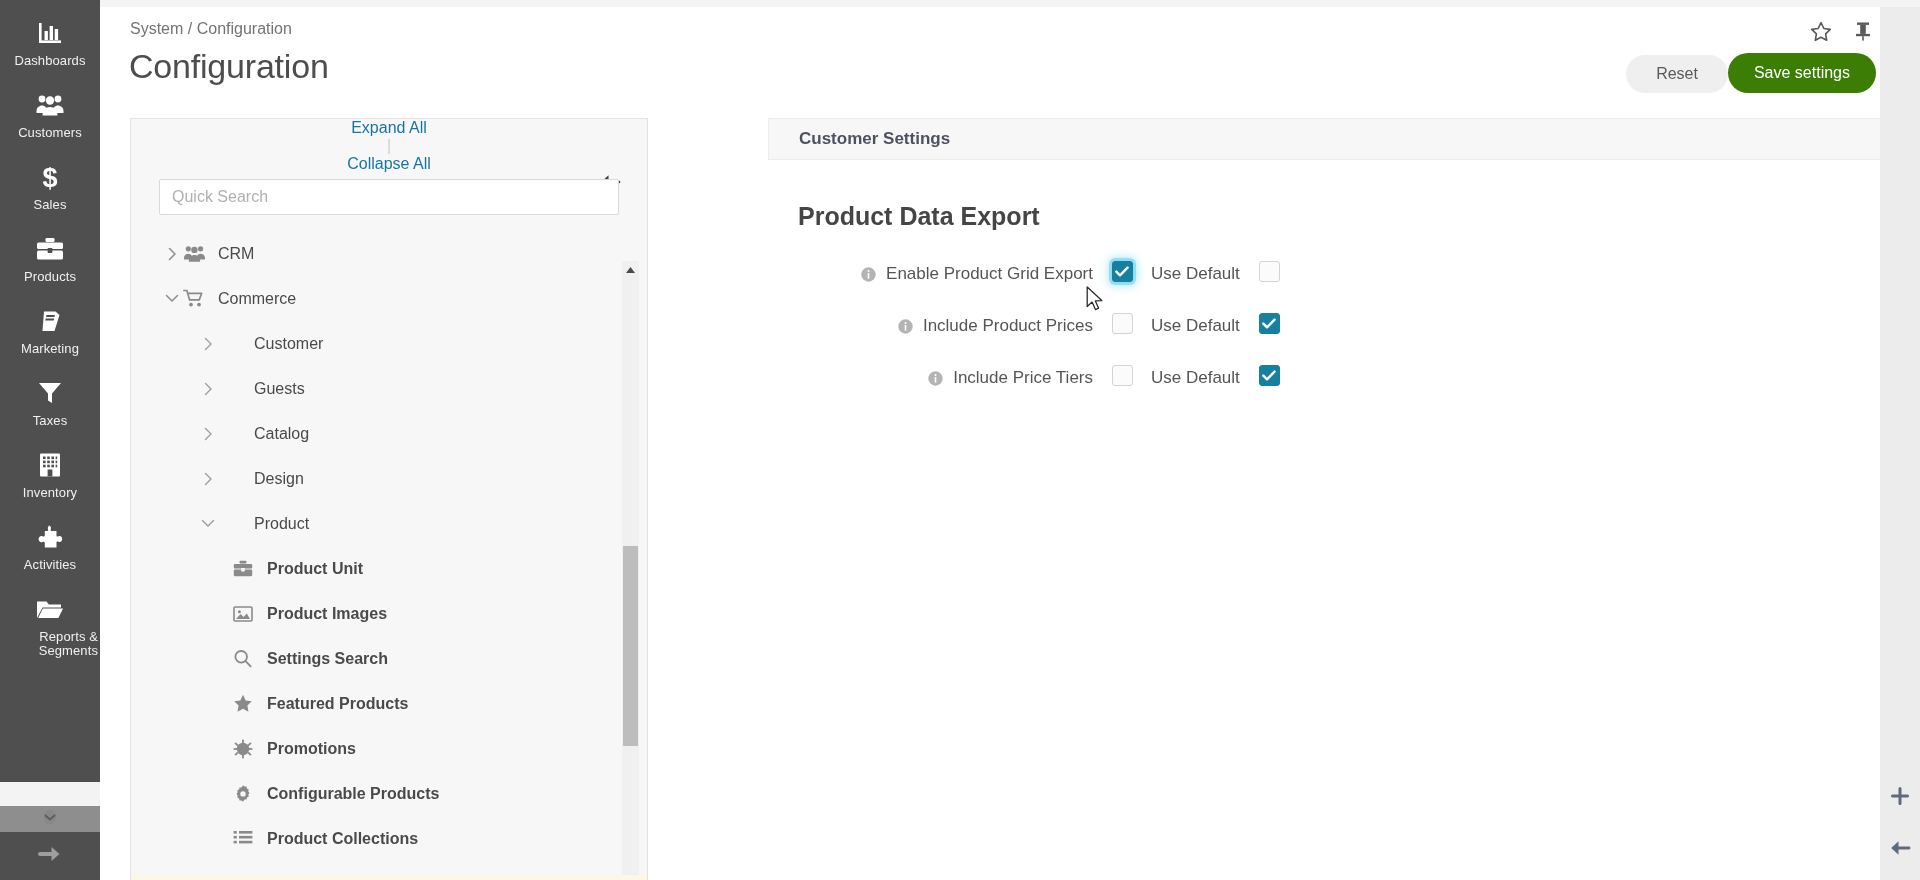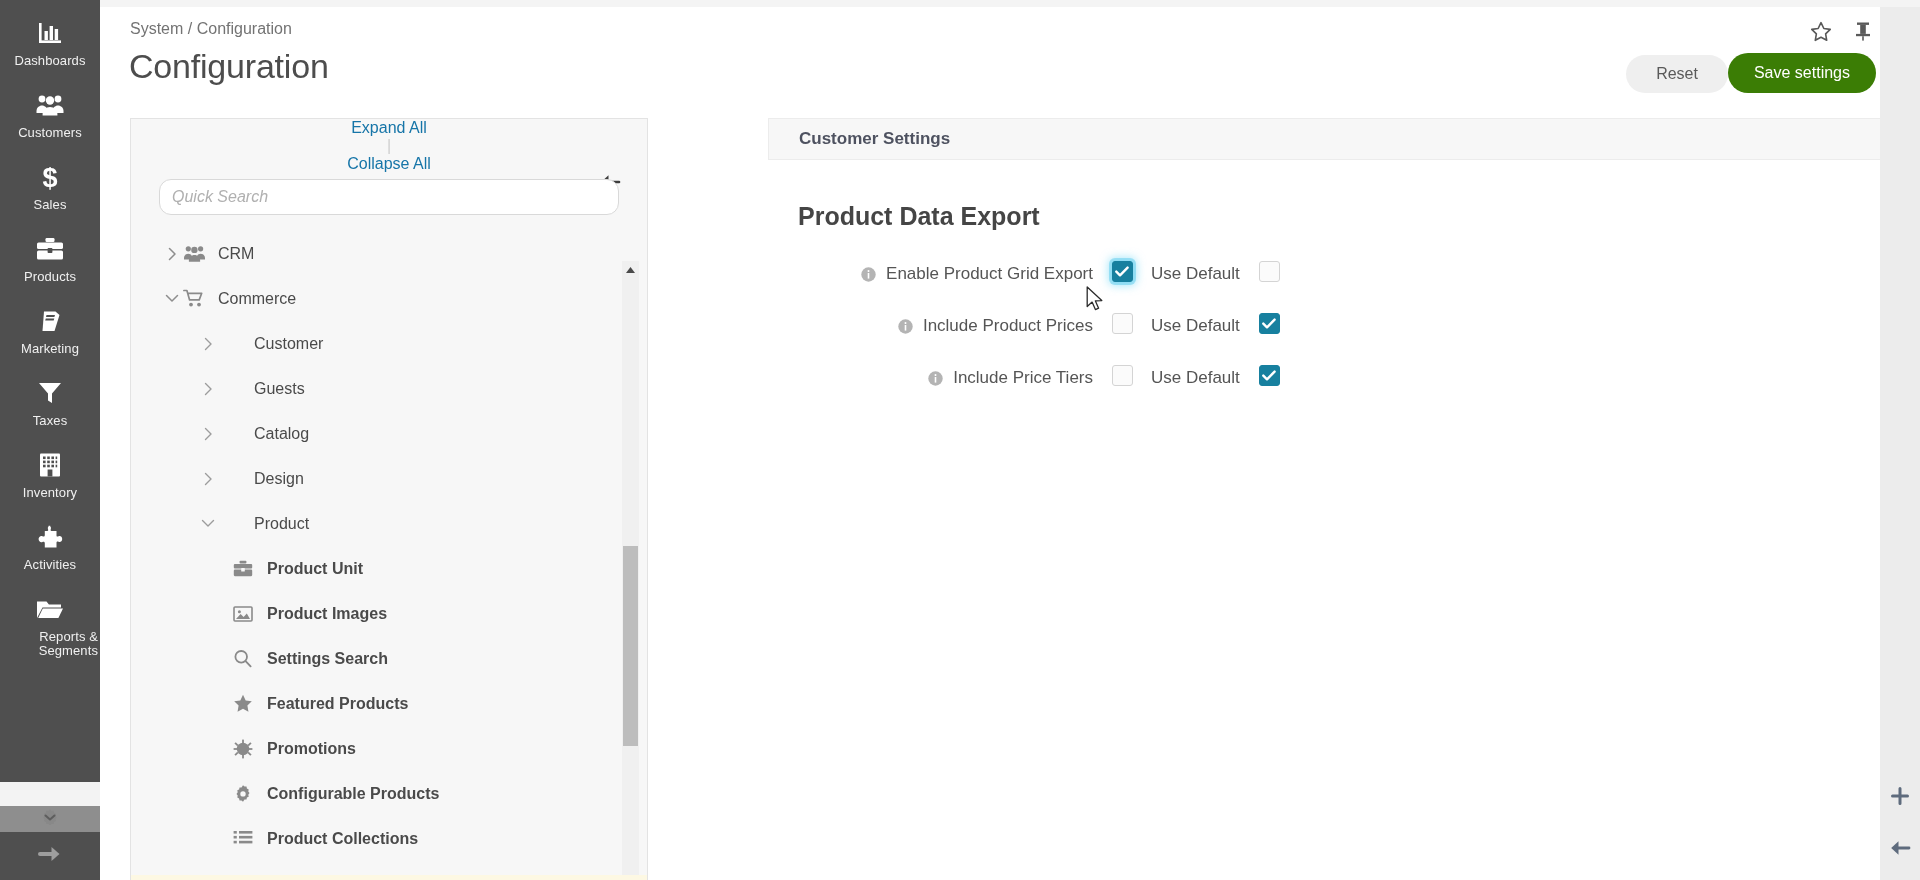--- a/index.html
+++ b/index.html
@@ -132,26 +132,25 @@
   }
   #collapse-panel-button {
     margin-left: auto; cursor: pointer; display: flex;
   }
   #quick-search-wrap {
     position: absolute; left: 28px; top: 60px;
     width: 460px;
   }
   #quick-search-input {
     width: 100%; height: 36px;
-    border: 1px solid #d9d9d9; border-radius: 12px;
+    border: 1px solid #d9d9d9; border-radius: 2px;
     background: #ffffff; padding: 0 12px;
     font-size: 16px; color: #ec4899;
     font-family: "Liberation Sans", sans-serif;
     outline: none;
-    font-style: italic;
   }
   #quick-search-input::placeholder { color: #b0b0b0; }
 
   #tree-scroll-area {
     position: absolute; left: 0; top: 112px;
     width: 518px; height: 650px;
     overflow: hidden;
   }
   .tree-row {
     display: flex; align-items: center;

